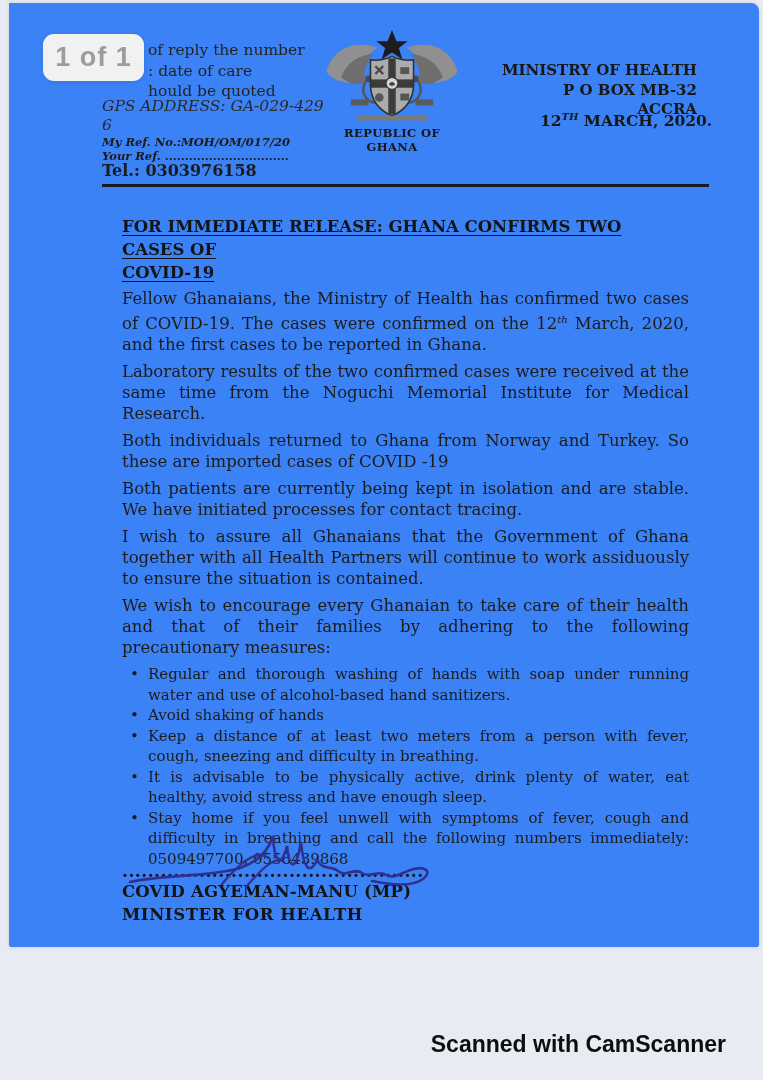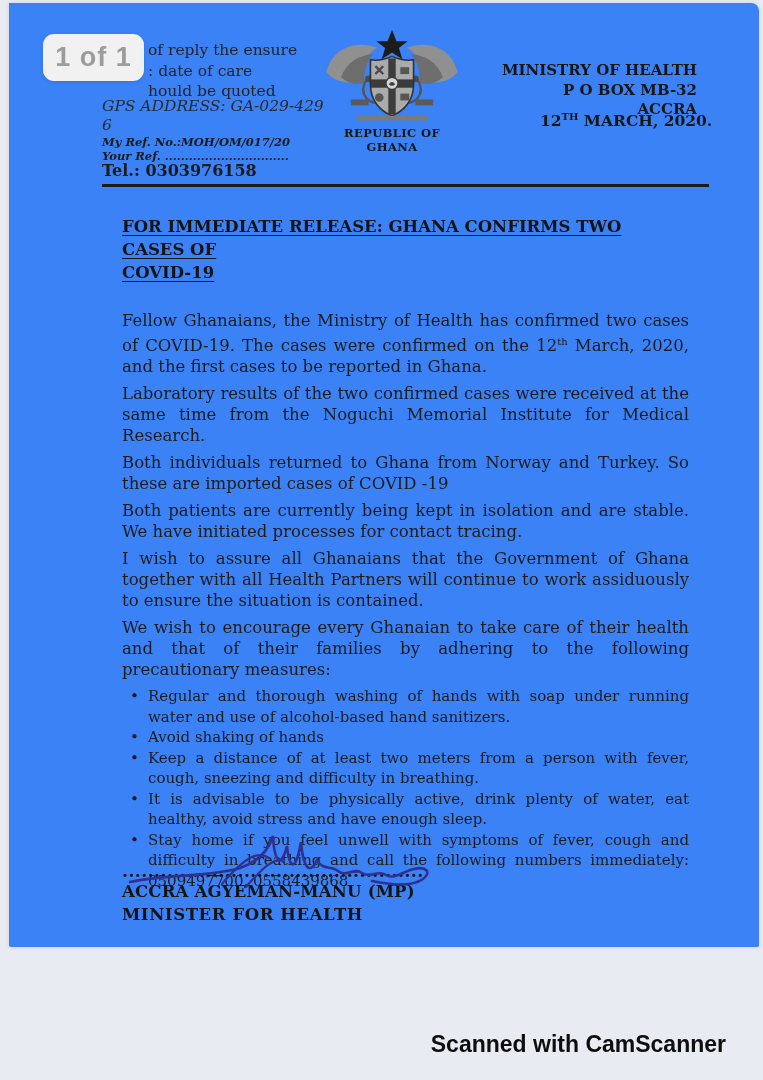--- a/index.html
+++ b/index.html
@@ -42,27 +42,27 @@
   .myref  { position:absolute; left:93px; top:132px; font-weight:bold; font-style:italic; font-size:11.5px;text-align:center; }
   .yourref{ position:absolute; left:93px; top:146px; font-weight:bold; font-style:italic; font-size:11.5px; }
   .tel    { position:absolute; left:93px; top:158px; font-weight:bold; font-size:16px; }
   .emblem { position:absolute; left:314px; top:26px; width:138px; text-align:center; }
   .emblem-caption { font-weight:bold; font-size:11.5px; letter-spacing:.4px; margin-top:1px; color:#161616; }
   .ministry {
     position:absolute; right:62px; top:34px;
     text-align:right; font-weight:bold; font-size:15px; line-height:19.5px; color:#171717;margin-top:24px;
   }
   .date { position:absolute; left:531px; top:108px; font-weight:bold; font-size:15.5px; color:#171717; }
-  .date sup, .p sup { font-size:10px; vertical-align:6px; }
+  .date sup, .p sup { font-size:10px; vertical-align:6px;font-style:italic; }
   .divider { position:absolute; left:93px; top:181px; width:607px; height:3px; background:#1a1a1a; }
   
   .letter { position:absolute; left:113px; top:212px; width:567px; }
   .title {
     font-size:16.5px; font-weight:bold; line-height:23px;
-    margin-bottom:26px; color:#141414;
+    margin-bottom:4px; color:#141414;
   }
   .title span { text-decoration:underline; text-underline-offset:3px; }
   .p {
     font-size:16.5px; line-height:21px; text-align:justify;
     margin-bottom:6px; color:#1c1c1c;
   }
   ul.bullets { list-style:none; margin-top:1px; }
   ul.bullets li {
     position:relative; padding-left:26px;
     font-size:15px; line-height:20.5px; text-align:justify; color:#1c1c1c;
@@ -89,21 +89,21 @@
 </head>
 <body>
 
 <div class="page">
 
   <div class="badge">
     <span>1 of 1</span>
   </div>
 
   <div class="note">
-    <div>of reply the ensure</div>
+    <div>of reply the number</div>
     <div>: date of care</div>
     <div>hould be quoted</div>
   </div>
   <div class="gps">
     <div>GPS ADDRESS: GA-029-429</div>
     <div>6</div>
   </div>
   <div class="myref">My Ref. No.:MOH/OM/017/20</div>
   <div class="yourref">Your Ref. ...............................</div>
   <div class="tel">Tel.: 0303976158</div>
@@ -170,18 +170,18 @@
       <li>Stay home if you feel unwell with symptoms of fever, cough and difficulty in breathing and call the following numbers immediately:  0509497700, 0558439868</li>
     </ul>
   </div>
 
   <div class="signature">
     <svg class="scribble" width="310" height="62" viewBox="0 0 310 62">
       <path d="M4,50 C40,42 86,45 114,36 C132,30 142,20 147,4 C148,26 154,40 161,14 C163,34 169,44 175,10 C177,34 183,45 191,28 C197,39 205,33 212,39 C220,46 228,35 236,41 C244,47 252,37 260,43 C268,48 278,39 288,37 C300,34 306,40 297,47 C284,56 262,52 246,49" stroke="#2e3192" stroke-width="2.6" fill="none" stroke-linecap="round"></path>
       <path d="M96,52 C118,26 132,18 143,26 M120,55 C138,34 150,24 158,30" stroke="#2e3192" stroke-width="2.2" fill="none" stroke-linecap="round"></path>
     </svg>
     <div class="sig-dots">....................................................</div>
-    <div class="sig-name">ACCRA AGYEMAN-MANU (MP)</div>
+    <div class="sig-name">COVID AGYEMAN-MANU (MP)</div>
     <div class="sig-role">MINISTER FOR HEALTH</div>
   </div>
 
   <div class="watermark">Scanned with CamScanner</div>
 </div>
 
 </body></html>

